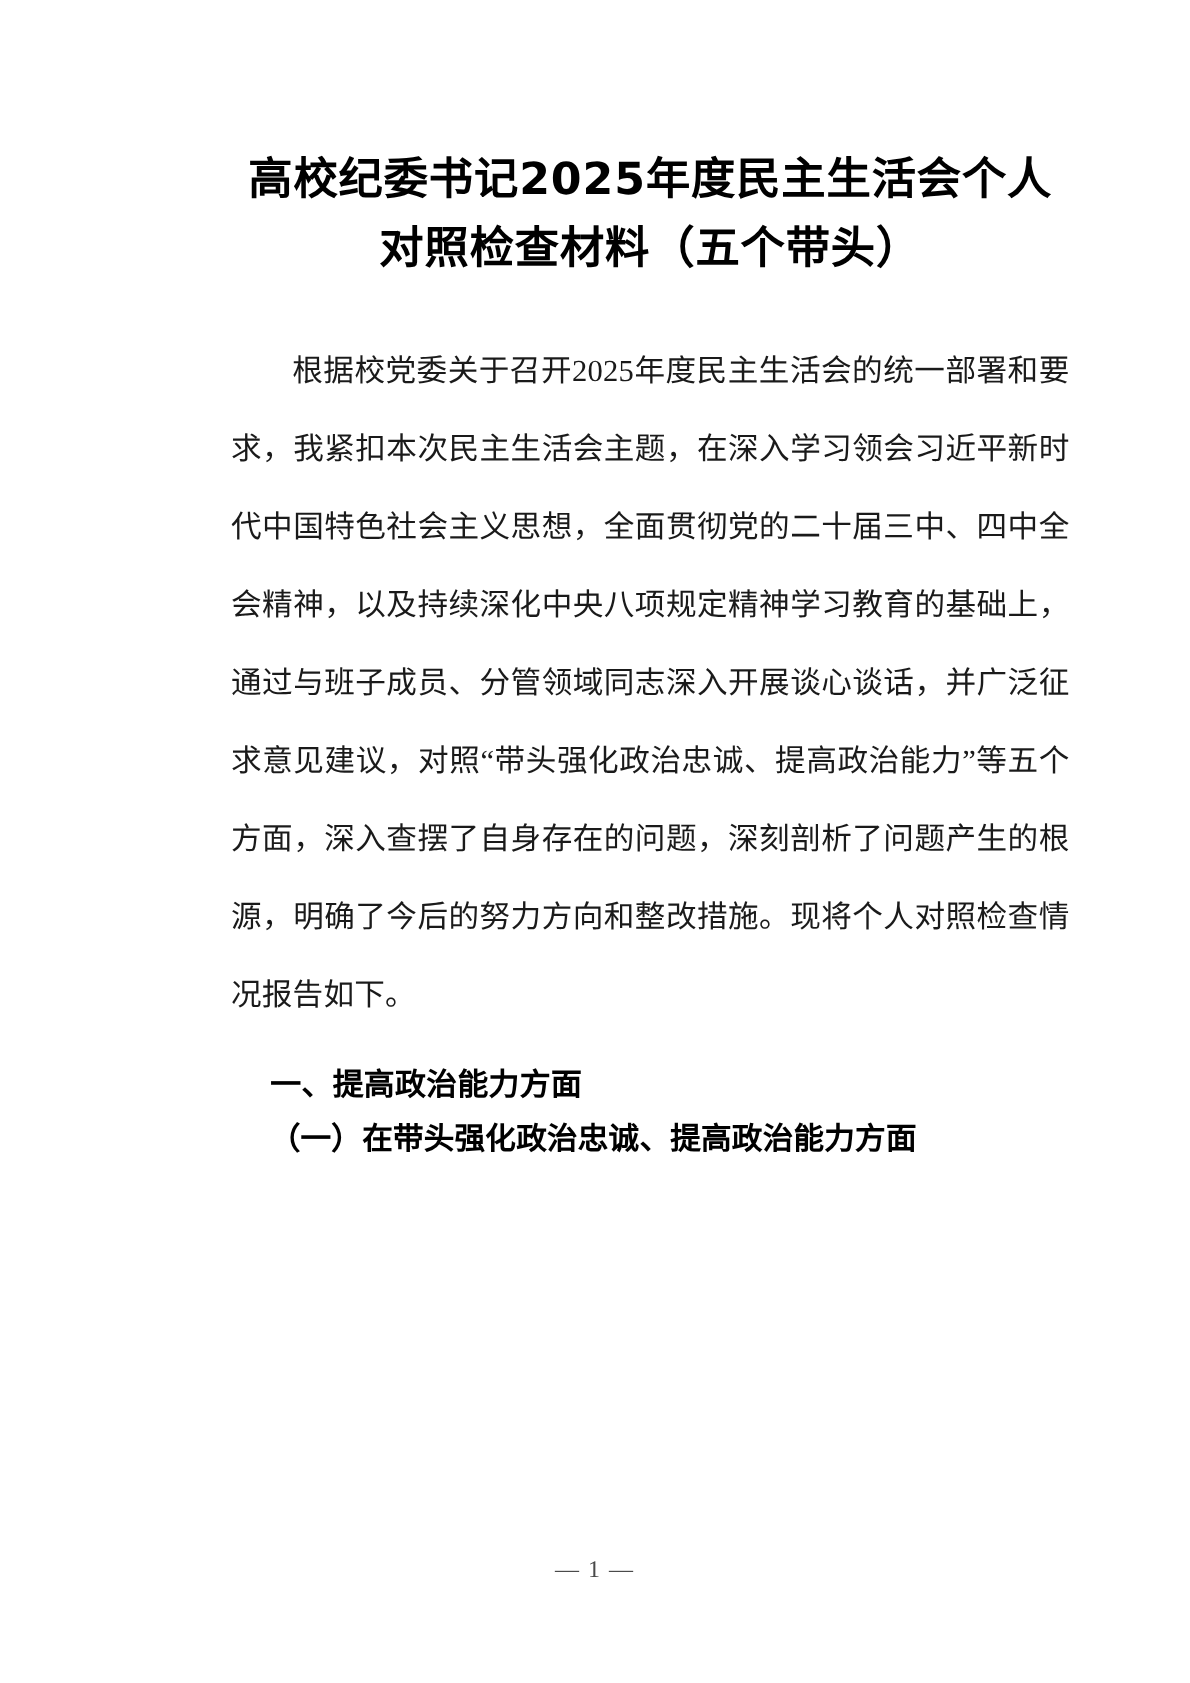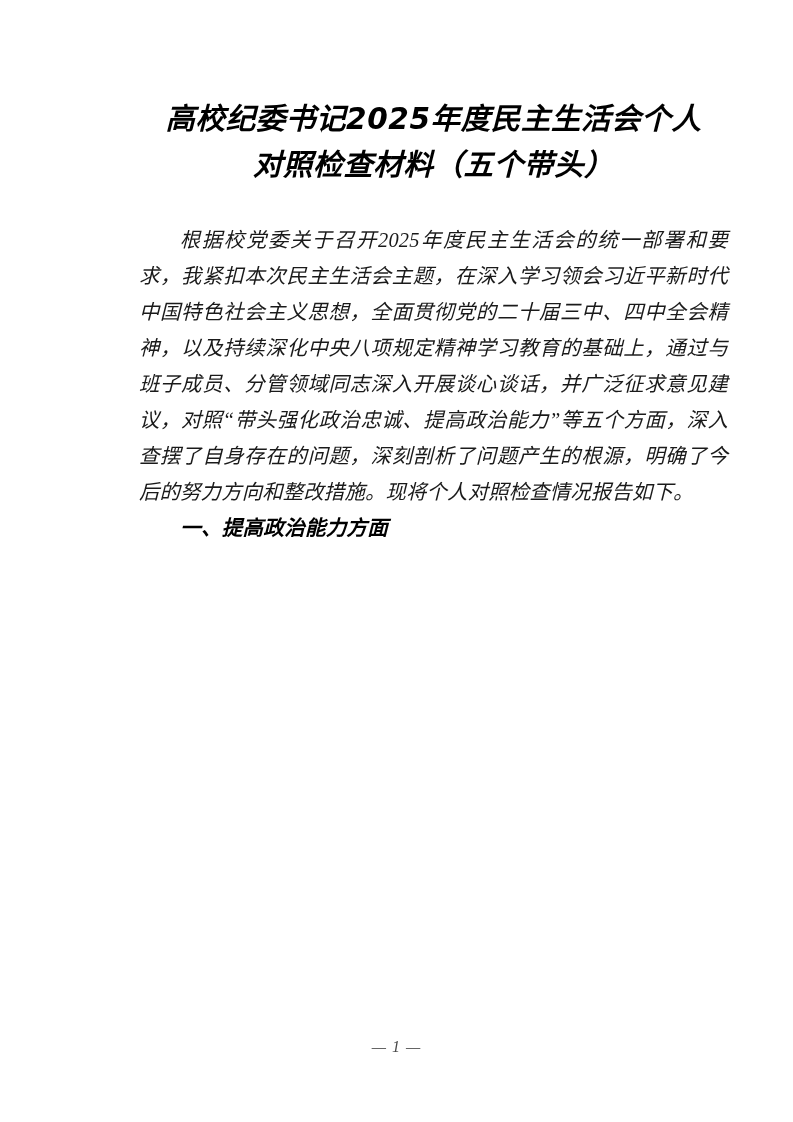--- a/index.html
+++ b/index.html
@@ -12,21 +12,20 @@
   .page {
     position: relative;
     width: 719px;
     height: 1122px;
     margin: 0 auto;
     background: #ffffff;
     box-sizing: border-box;
     overflow: hidden;
     font-family: "Liberation Serif", "DejaVu Serif", serif;
     color: #000000;
-    font-style: italic;
     -webkit-font-smoothing: antialiased;
   }
 
   .content {
     position: absolute;
     left: 102px;
     top: 0;
     width: 589px;
   }
 
@@ -39,24 +38,24 @@
     font-weight: 700;
     font-size: 29.5px;
     line-height: 46px;
     letter-spacing: 0.6px;
     color: #000000;
     white-space: pre-line;
   }
 
   
   .para {
-    margin: 0;
+    margin: 15px;
     font-family: "Liberation Serif", "DejaVu Serif", serif;
     font-size: 20.4px;
-    line-height: 36px;
+    line-height: 52px;
     text-align: justify;
     text-justify: inter-ideograph;
     text-indent: 2em;
     color: #1a1a1a;
     letter-spacing: 0.15px;
   }
 
   .para.first {
     margin-top: 34px;
   }
@@ -112,20 +111,21 @@
 
   <div class="content">
 
     <h1 class="doc-title">高校纪委书记2025年度民主生活会个人
 对照检查材料（五个带头）</h1>
 
     <p class="para first">根据校党委关于召开2025年度民主生活会的统一部署和要求，我紧扣本次民主生活会主题，在深入学习领会习近平新时代中国特色社会主义思想，全面贯彻党的二十届三中、四中全会精神，以及持续深化中央八项规定精神学习教育的基础上，通过与班子成员、分管领域同志深入开展谈心谈话，并广泛征求意见建议，对照“带头强化政治忠诚、提高政治能力”等五个方面，深入查摆了自身存在的问题，深刻剖析了问题产生的根源，明确了今后的努力方向和整改措施。现将个人对照检查情况报告如下。</p>
 
     <h2 class="h1-cn">一、提高政治能力方面</h2>
 
+    <h3 class="h2-cn">（一）在带头强化政治忠诚、提高政治能力方面</h3>
 
 
 
   </div>
 
   <div class="page-footer">— 1 —</div>
 
 </div>
 
 </body></html>

